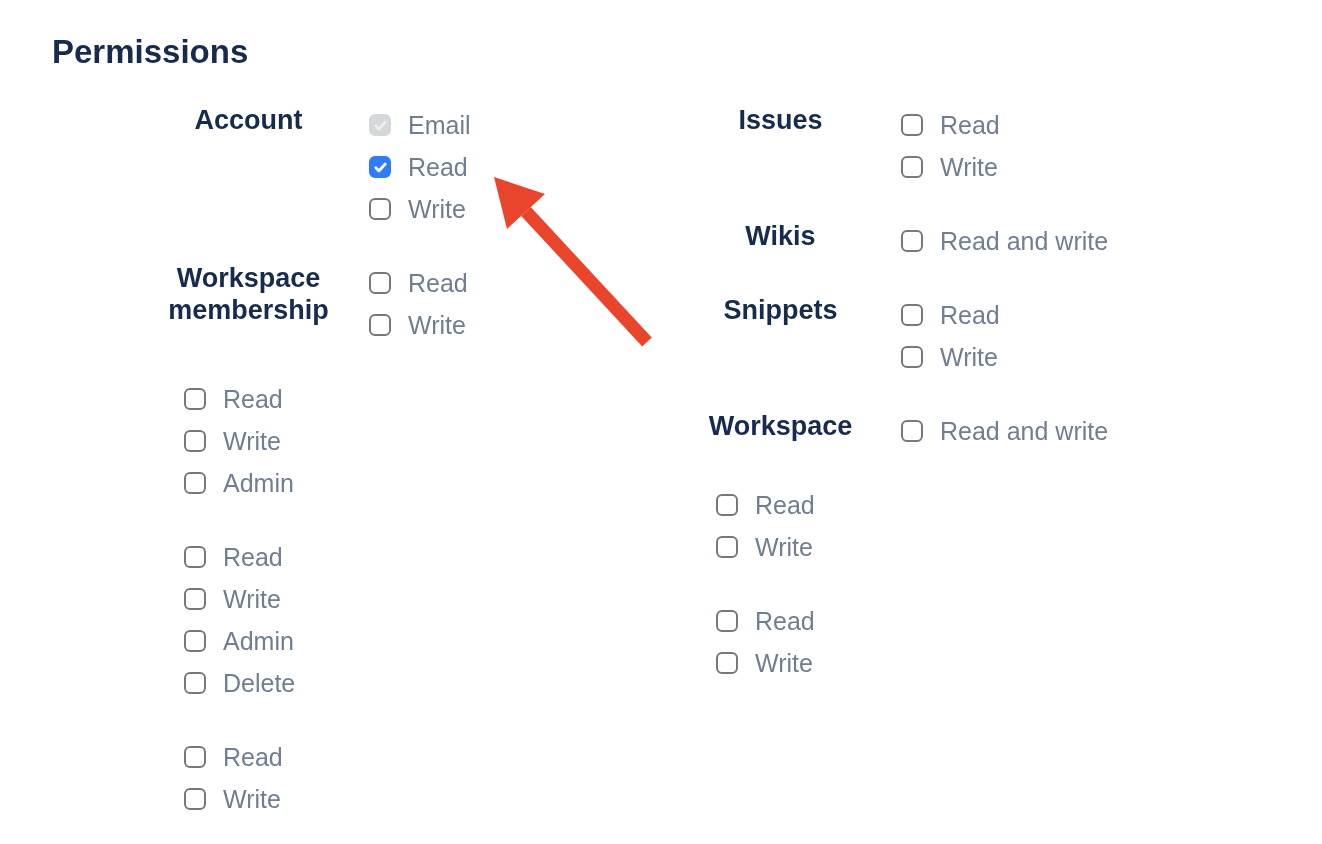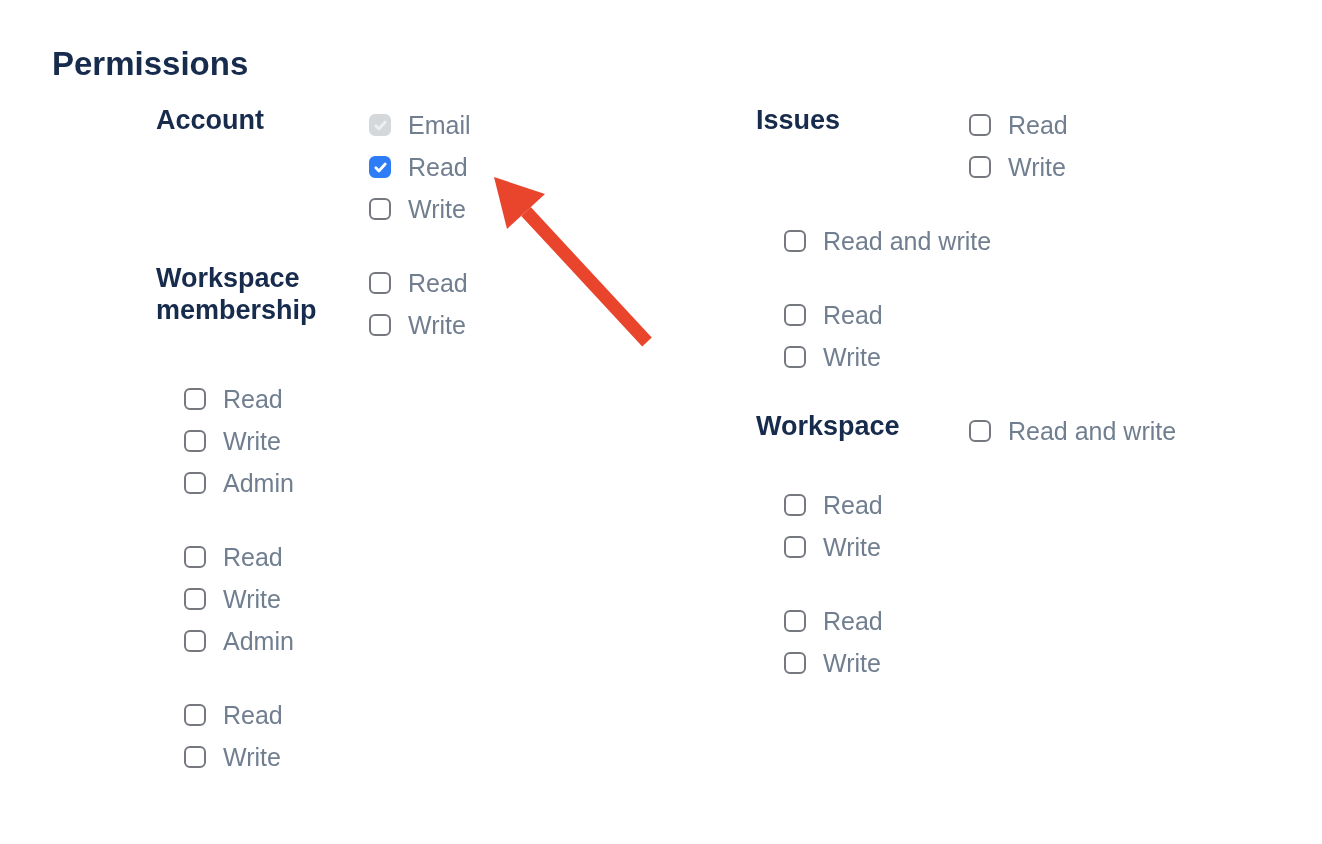--- a/index.html
+++ b/index.html
@@ -15,33 +15,33 @@
   *{box-sizing:border-box;}
   html,body{margin:0;padding:0;}
   body{
     width:1322px;height:844px;
     background:#ffffff;
     font-family:"Liberation Sans", sans-serif;
     position:relative;
     overflow:hidden;
   }
   .page-title{
-    position:absolute;left:52px;top:45px;
+    position:absolute;left:52px;top:33px;
     margin:0;
     font-size:33px;font-weight:700;
     color:var(--heading-color);
     line-height:1.15;
   }
   .perm-col{position:absolute;top:104px;}
   .col-left{left:156px;}
-  .col-right{left:756px;}
+  .col-right{left:688px;}
   .perm-group{display:flex;margin-bottom:32px;}
   .group-label{
     width:185px;
-    text-align:left;
+    text-align:center;
     font-size:27px;font-weight:700;
     line-height:32px;
     padding-top:0;
     color:var(--group-label-color);
   }
   .options{margin-left:28px;text-align:center;}
   .option{
     display:flex;align-items:center;
     height:42px;cursor:pointer;
   }
@@ -166,20 +166,26 @@
           
         </span>
         <span class="opt-label">Write</span>
       </label>
       <label class="option">
         <span class="cb" data-state="unchecked">
           
         </span>
         <span class="opt-label">Admin</span>
       </label>
+      <label class="option">
+        <span class="cb" data-state="unchecked">
+          
+        </span>
+        <span class="opt-label">Delete</span>
+      </label>
     </div>
   </div>
 
   <div class="perm-group">
     <div class="options">
       <label class="option">
         <span class="cb" data-state="unchecked">
           
         </span>
         <span class="opt-label">Read</span>
@@ -209,31 +215,33 @@
       <label class="option">
         <span class="cb" data-state="unchecked">
           
         </span>
         <span class="opt-label">Write</span>
       </label>
     </div>
   </div>
 
   <div class="perm-group">
+    <div class="group-label">Wikis</div>
     <div class="options">
       <label class="option">
         <span class="cb" data-state="unchecked">
           
         </span>
         <span class="opt-label">Read and write</span>
       </label>
     </div>
   </div>
 
   <div class="perm-group">
+    <div class="group-label">Snippets</div>
     <div class="options">
       <label class="option">
         <span class="cb" data-state="unchecked">
           
         </span>
         <span class="opt-label">Read</span>
       </label>
       <label class="option">
         <span class="cb" data-state="unchecked">
           

